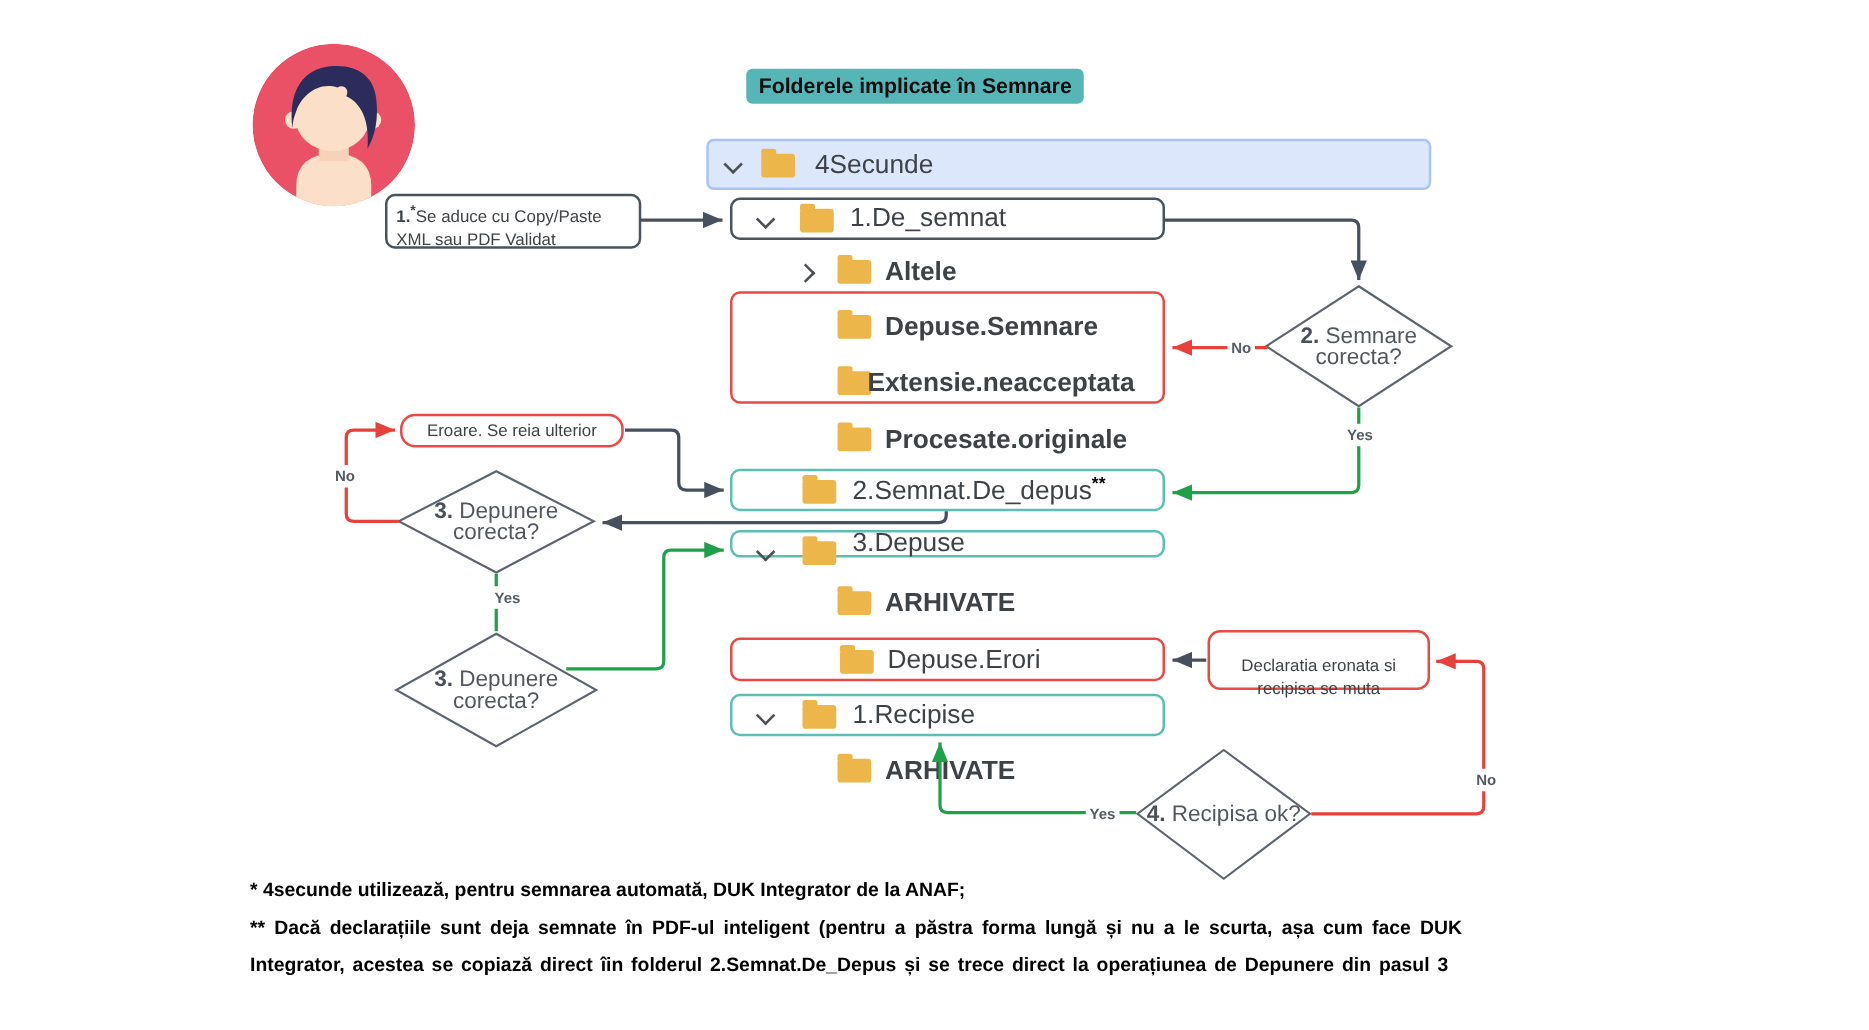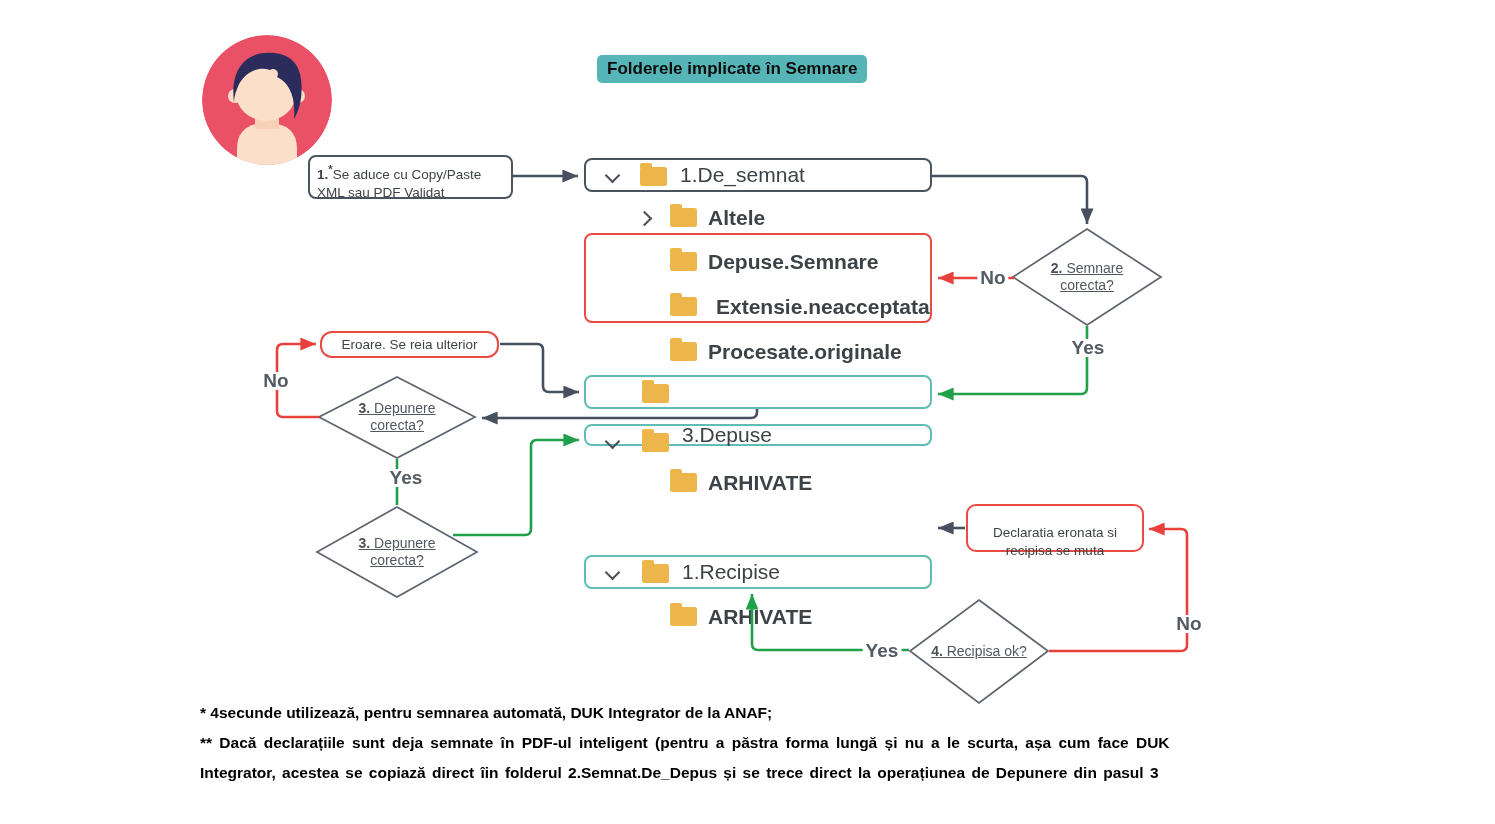--- a/index.html
+++ b/index.html
@@ -15,23 +15,23 @@
   .b-red {border:2px solid #ea4a44;border-radius:8px;}
   .tree-label{position:absolute;font-size:21px;color:#3d4247;white-space:nowrap;top:50%;transform:translateY(-50%);}
   .tree-label sup{font-size:14px;font-weight:bold;color:#000;}
   .chev{position:absolute;width:9px;height:9px;border:solid #4a5056;border-width:0 2.2px 2.2px 0;}
   .chev.down{transform:rotate(45deg);}
   .chev.right{transform:rotate(-45deg);}
   .fold{position:absolute;width:27px;height:19px;background:#ecb64b;border-radius:2.5px;}
   .fold::before{content:"";position:absolute;top:-4px;left:0;width:12px;height:5px;background:#ecb64b;border-radius:2px 2px 0 0;}
   
   .note{position:absolute;box-sizing:border-box;background:#fff;font-size:13.5px;color:#3e4347;}
-  .dtext{position:absolute;text-align:center;font-size:14px;color:#53585f;line-height:17px;z-index:4;text-decoration:underline;}
+  .dtext{position:absolute;text-align:center;font-size:18px;color:#53585f;line-height:17px;z-index:4;}
   .dtext b{color:#4b5058;}
-  .yn{position:absolute;transform:translate(-50%,-50%);font-weight:bold;font-size:19px;color:#555b63;
+  .yn{position:absolute;transform:translate(-50%,-50%);font-weight:bold;font-size:12px;color:#555b63;
       background:#fff;padding:0 3px;line-height:18px;z-index:4;white-space:nowrap;}
   .fn{position:absolute;font-weight:bold;font-size:15.5px;color:#000;white-space:nowrap;}
   .title-badge{position:absolute;background:#56b6b7;border-radius:5px;padding:4px 10px;
       font-weight:bold;font-size:17px;color:#0c0c0c;z-index:2;white-space:nowrap;}
   #overlay{position:absolute;left:0;top:0;z-index:3;pointer-events:none;}
   .z2{z-index:2;}
 </style>
 </head>
 <body>
 
@@ -50,20 +50,25 @@
       <circle cx="35" cy="63" r="7" fill="#fcdfc9"></circle>
       <circle cx="98" cy="63" r="7" fill="#fcdfc9"></circle>
       <ellipse cx="66" cy="60" rx="30" ry="28" fill="#fcdfc9"></ellipse>
       <path d="M34,70 C30,38 44,22 64,20 C86,18 99,28 101,46 C103,62 100,76 94,86
                C96,62 88,49 77,44 C80,39 75,34 70,37 C54,32 41,44 37,56 C35,61 34,65 34,70 Z" fill="#2b2c5c"></path>
     </g>
   </svg>
 
   <div class="title-badge" style="left:597px;top:55px">Folderele implicate în Semnare</div>
 
+  <div class="boxrow b-blue z2" style="left:565px;top:111px;width:580px;height:41px">
+    <span class="chev down" style="left:14px;top:13px"></span>
+    <span class="fold" style="left:42px;top:10px"></span>
+    <span class="tree-label" style="left:85px">4Secunde</span>
+  </div>
 
   <div class="boxrow b-dark z2" style="left:584px;top:158px;width:348px;height:34px">
     <span class="chev down" style="left:21px;top:10px"></span>
     <span class="fold" style="left:54px;top:7px"></span>
     <span class="tree-label" style="left:94px">1.De_semnat</span>
   </div>
 
   <div class="row z2" style="left:584px;top:203px;width:348px;height:30px">
     <span class="chev right" style="left:55px;top:10px"></span>
     <span class="fold" style="left:86px;top:5px"></span>
@@ -72,43 +77,48 @@
 
   <div class="boxrow b-red z2" style="left:584px;top:233px;width:348px;height:90px"></div>
 
   <div class="row z2" style="left:584px;top:247px;width:348px;height:30px">
     <span class="fold" style="left:86px;top:5px"></span>
     <span class="tree-label" style="left:124px">Depuse.Semnare</span>
   </div>
 
   <div class="row z2" style="left:584px;top:292px;width:348px;height:30px">
     <span class="fold" style="left:86px;top:5px"></span>
-    <span class="tree-label" style="left:132px">Extensie.neacceptata</span>
+    <span class="tree-label" style="left:110px">Extensie.neacceptata</span>
   </div>
 
   <div class="row z2" style="left:584px;top:337px;width:348px;height:30px">
     <span class="fold" style="left:86px;top:5px"></span>
     <span class="tree-label" style="left:124px">Procesate.originale</span>
   </div>
 
   <div class="boxrow b-teal z2" style="left:584px;top:375px;width:348px;height:34px">
     <span class="fold" style="left:56px;top:7px"></span>
+    <span class="tree-label" style="left:96px"><span>2.Semnat.De_depus</span><sup>**</sup></span>
   </div>
 
   <div class="boxrow b-teal z2" style="left:584px;top:424px;width:348px;height:22px">
     <span class="chev down" style="left:21px;top:10px"></span>
     <span class="fold" style="left:56px;top:7px"></span>
     <span class="tree-label" style="left:96px">3.Depuse</span>
   </div>
 
   <div class="row z2" style="left:584px;top:468px;width:348px;height:30px">
     <span class="fold" style="left:86px;top:5px"></span>
     <span class="tree-label" style="left:124px">ARHIVATE</span>
   </div>
 
+  <div class="boxrow b-red z2" style="left:584px;top:510px;width:348px;height:35px">
+    <span class="fold" style="left:86px;top:8px"></span>
+    <span class="tree-label" style="left:124px">Depuse.Erori</span>
+  </div>
 
   <div class="boxrow b-teal z2" style="left:584px;top:555px;width:348px;height:34px">
     <span class="chev down" style="left:21px;top:10px"></span>
     <span class="fold" style="left:56px;top:7px"></span>
     <span class="tree-label" style="left:96px">1.Recipise</span>
   </div>
 
   <div class="row z2" style="left:584px;top:602px;width:348px;height:30px">
     <span class="fold" style="left:86px;top:5px"></span>
     <span class="tree-label" style="left:124px">ARHIVATE</span>

